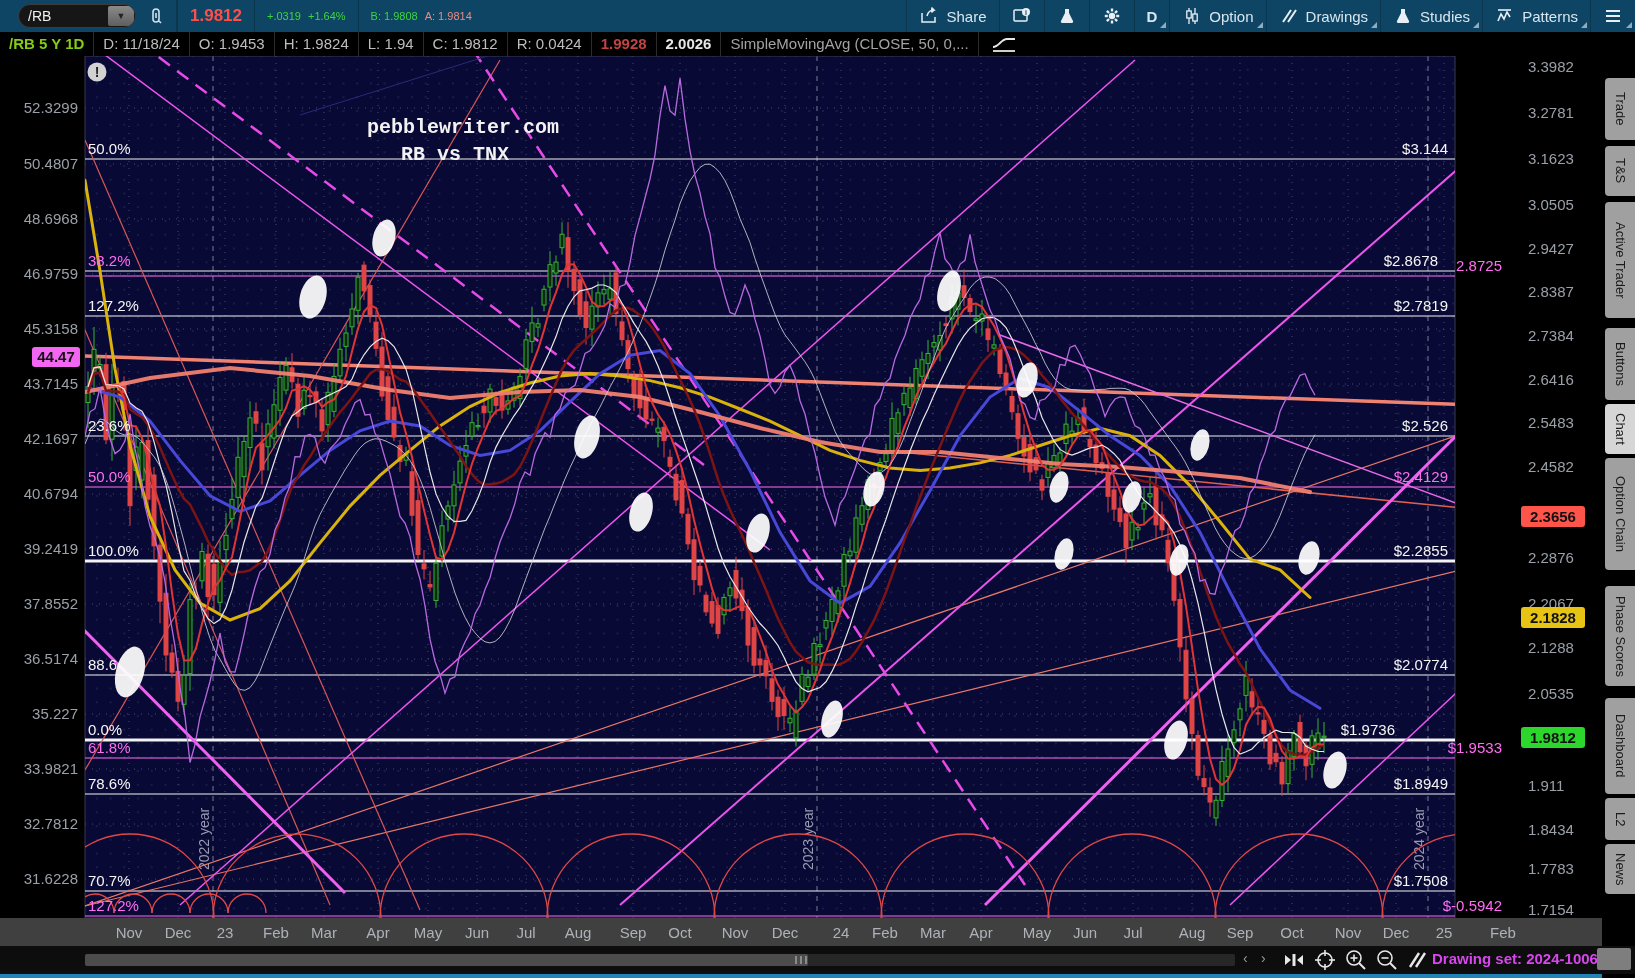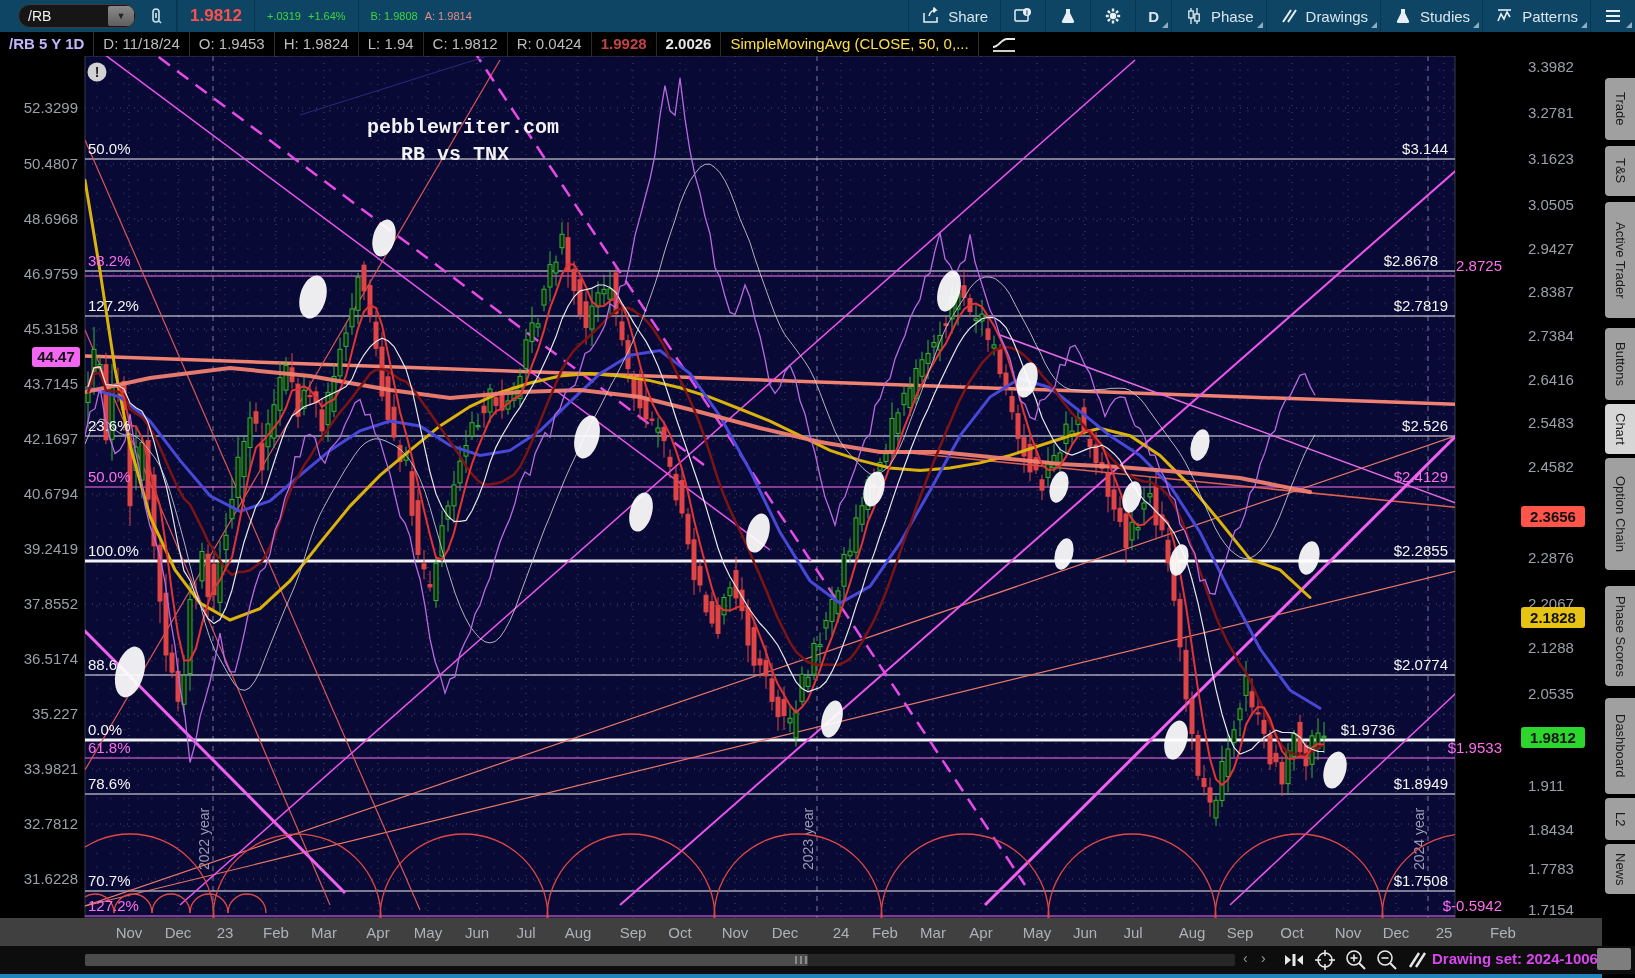--- a/index.html
+++ b/index.html
@@ -19,21 +19,21 @@
            margin-right:1px;display:flex;align-items:center;justify-content:center;color:#222;font-size:9px;}
   .price-main{color:#ff4f4a;font-weight:bold;font-size:17px;}
   .mini{display:flex;flex-direction:row;justify-content:center;font-size:11px;line-height:12px;}
   .grn{color:#3ed43e;} .sal{color:#e88b85;}
   .spacer{flex:1;}
   .ticon{width:20px;height:18px;}
   
   .chead{position:absolute;top:32px;left:0;width:1602px;height:24px;background:#000;display:flex;
          font-size:15px;color:#bdbdbd;z-index:4;}
   .cseg{padding:0 9px;line-height:24px;border-right:1px solid #2c2c2c;white-space:nowrap;}
-  .cseg.first{color:#c4b5fd;font-weight:bold;}
+  .cseg.first{color:#84cc16;font-weight:bold;}
   .chead-icon{margin-left:12px;display:flex;align-items:center;}
   
   .sidebar{position:absolute;left:1602px;top:32px;width:33px;height:946px;background:#000;z-index:4;}
   .stab{position:absolute;left:3px;width:30px;background:#a0a0a0;color:#1b1b1b;border-radius:4px 0 0 4px;
         display:flex;align-items:center;justify-content:center;writing-mode:vertical-rl;
         font-size:13px;cursor:pointer;}
   .stab.sel{background:#d6d6d6;}
   
   .xaxis{position:absolute;top:918px;left:0;width:1602px;height:28px;background:#404040;z-index:3;}
   .xlab{position:absolute;top:6px;transform:translateX(-50%);color:#aeb2b8;font-size:15px;}
@@ -131,21 +131,21 @@
   <div class="tb-sep"></div>
   <div class="tb-item dd">
     <svg class="ticon" viewBox="0 0 20 18">
           <g stroke="#e8eff5" stroke-width="1.3">
             <line x1="7" y1="1" x2="7" y2="17"></line>
             <line x1="13" y1="1" x2="13" y2="17"></line>
           </g>
           <rect x="4.8" y="4" width="4.4" height="7" fill="#0e4564" stroke="#e8eff5" stroke-width="1.3"></rect>
           <rect x="10.8" y="7" width="4.4" height="7" fill="#0e4564" stroke="#e8eff5" stroke-width="1.3"></rect>
         </svg>
-    <span>Phase</span>
+    <span>Option</span>
   </div>
   <div class="tb-sep"></div>
   <div class="tb-item dd">
     <svg class="ticon" viewBox="0 0 20 18">
           <g stroke="#e8eff5" stroke-width="2">
             <line x1="4" y1="15" x2="12" y2="3"></line>
             <line x1="9" y1="15" x2="17" y2="3"></line>
           </g>
         </svg>
     <span>Drawings</span>
@@ -180,21 +180,21 @@
 <div class="chead" id="chead">
       <div class="cseg first">/RB 5 Y 1D</div>
       <div class="cseg">D: 11/18/24</div>
       <div class="cseg">O: 1.9453</div>
       <div class="cseg">H: 1.9824</div>
       <div class="cseg">L: 1.94</div>
       <div class="cseg">C: 1.9812</div>
       <div class="cseg">R: 0.0424</div>
       <div class="cseg" style="color: rgb(194, 67, 67); font-weight: bold;">1.9928</div>
       <div class="cseg" style="color: rgb(230, 230, 230); font-weight: bold;">2.0026</div>
-      <div class="cseg" style="color: #fde047; background: rgb(0, 0, 0);">SimpleMovingAvg (CLOSE, 50, 0,...</div>
+      <div class="cseg" style="color: #a3a3a3; background: rgb(0, 0, 0);">SimpleMovingAvg (CLOSE, 50, 0,...</div>
       <div class="chead-icon">
         <svg width="26" height="18" viewBox="0 0 26 18">
           <path d="M2 12 C8 12 10 4 16 4 L24 4" fill="none" stroke="#e8e8e8" stroke-width="1.8"></path>
           <line x1="2" y1="16" x2="24" y2="16" stroke="#e8e8e8" stroke-width="1.8"></line>
         </svg>
       </div>
     </div>
 
 <svg id="chart" width="1602" height="862" viewBox="0 56 1602 862">
       <rect x="0" y="56" width="1602" height="862" fill="#000"></rect>

